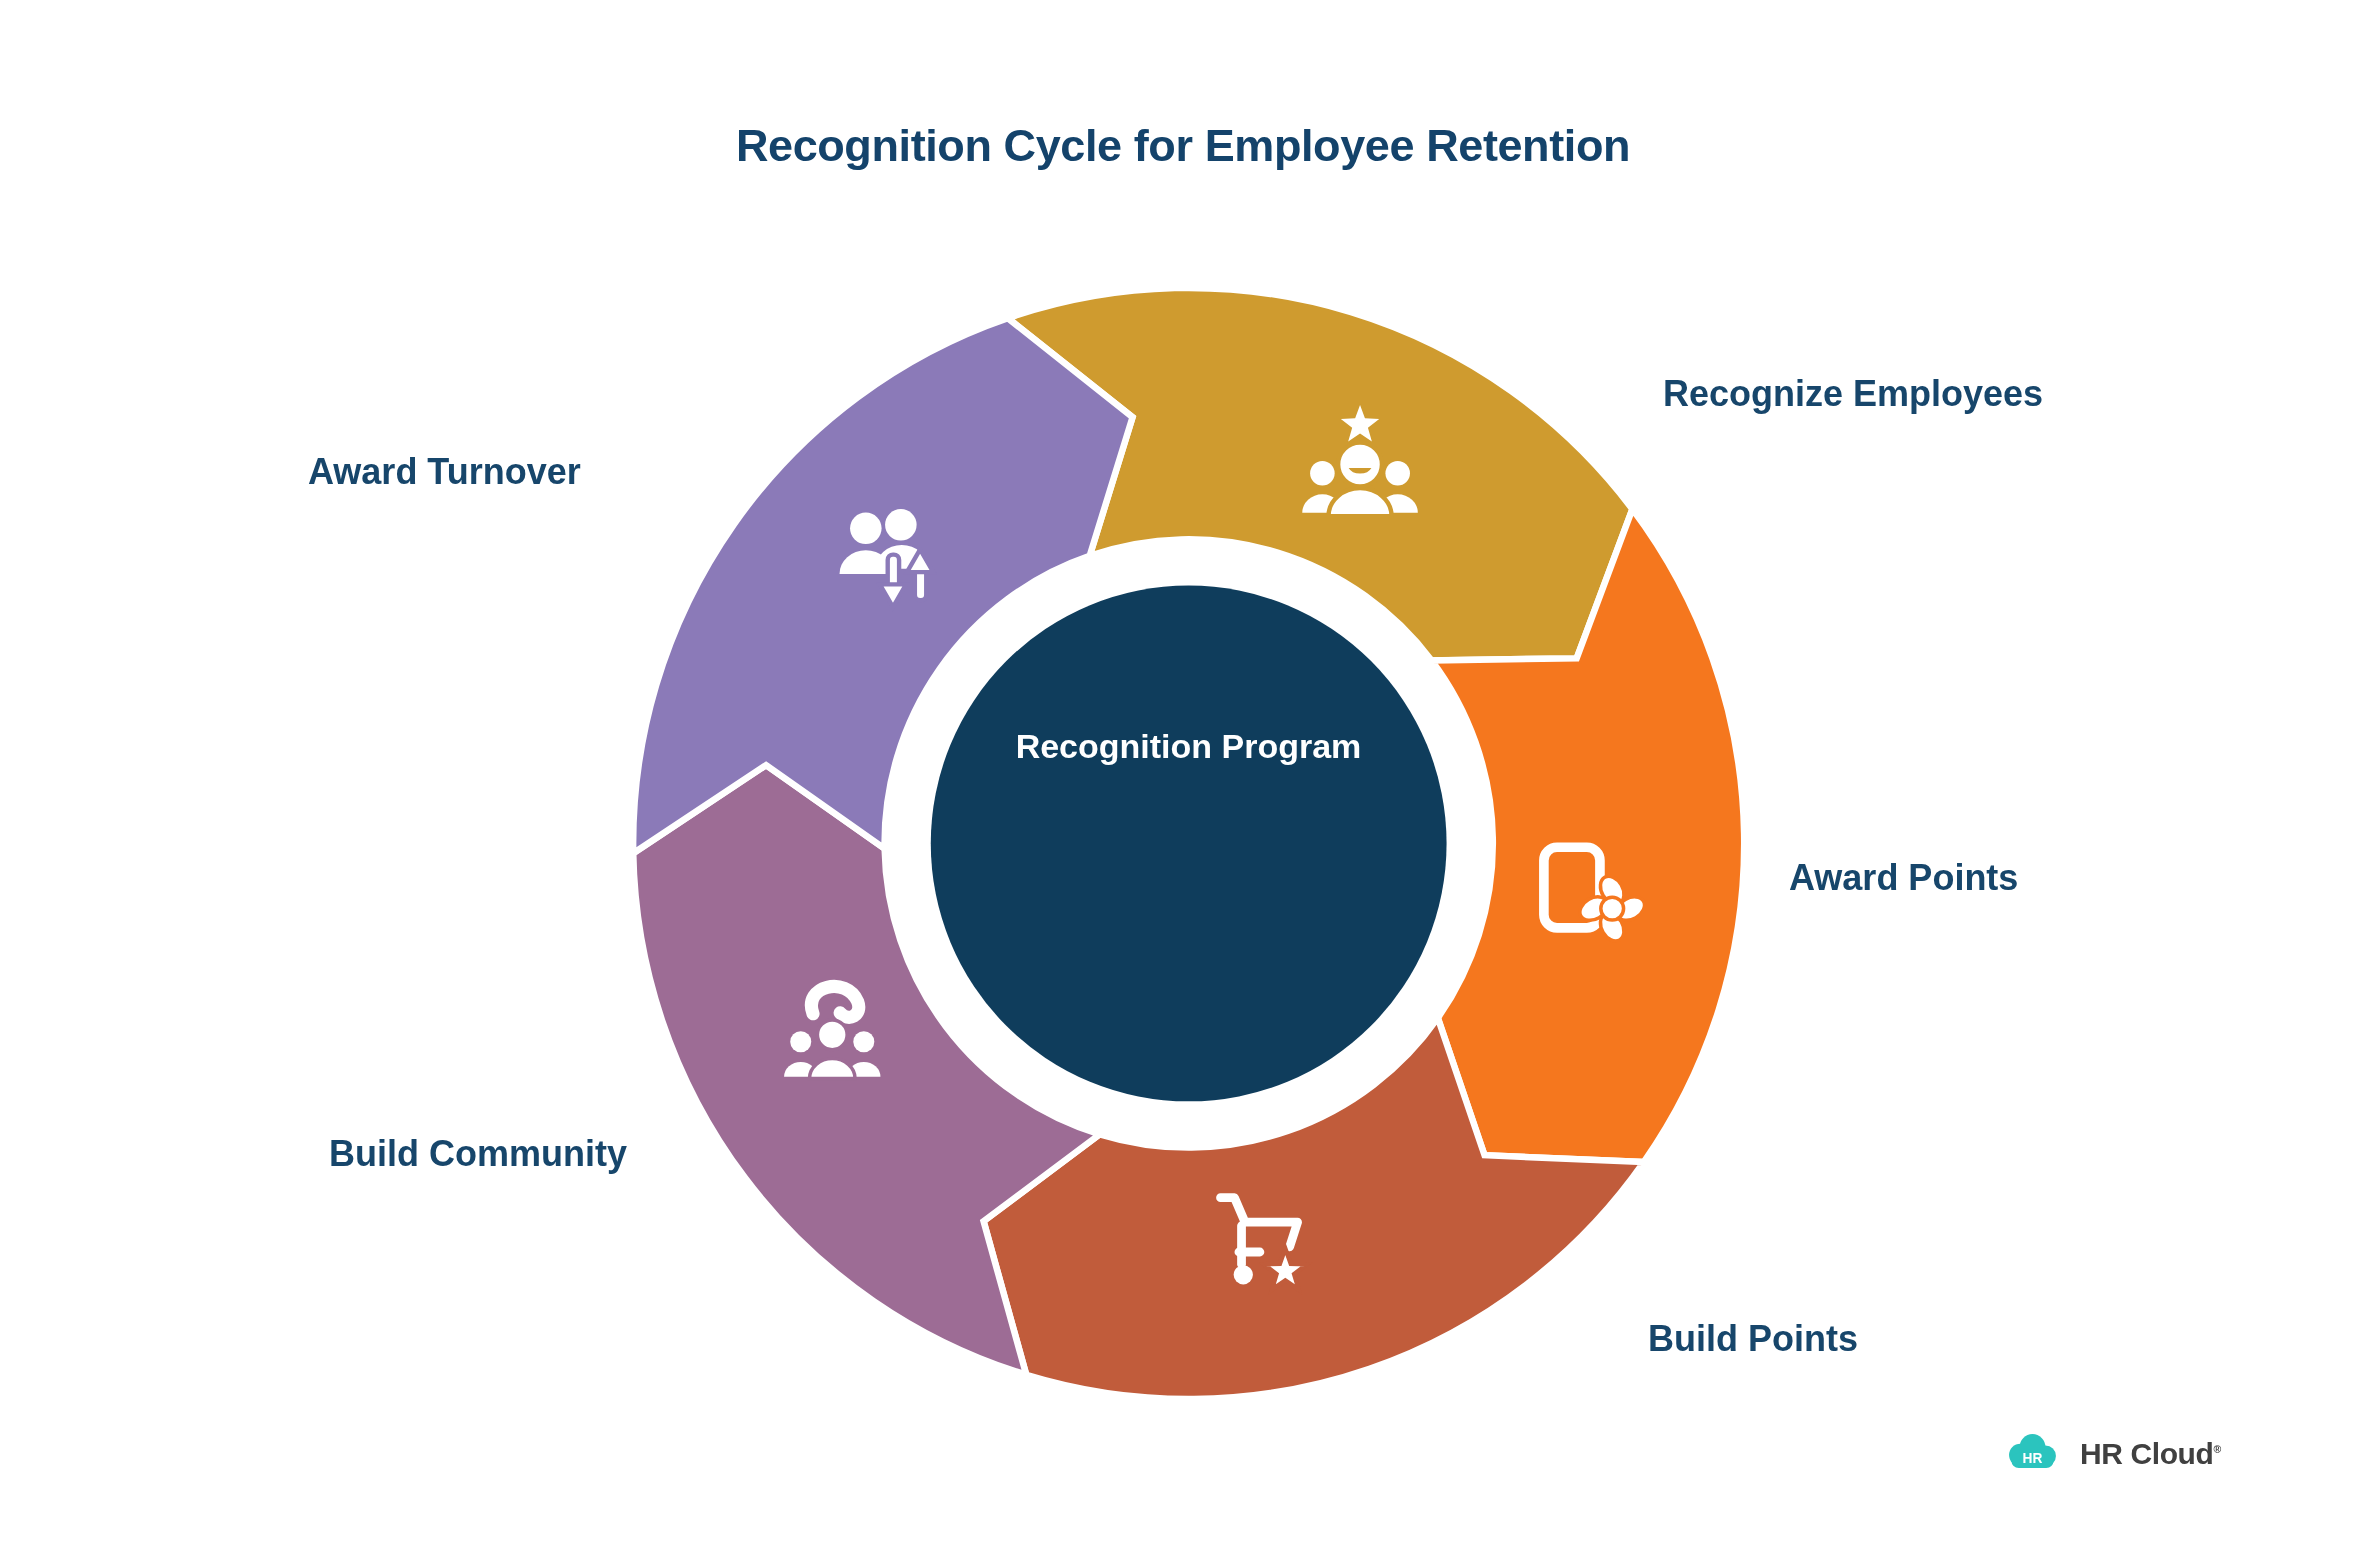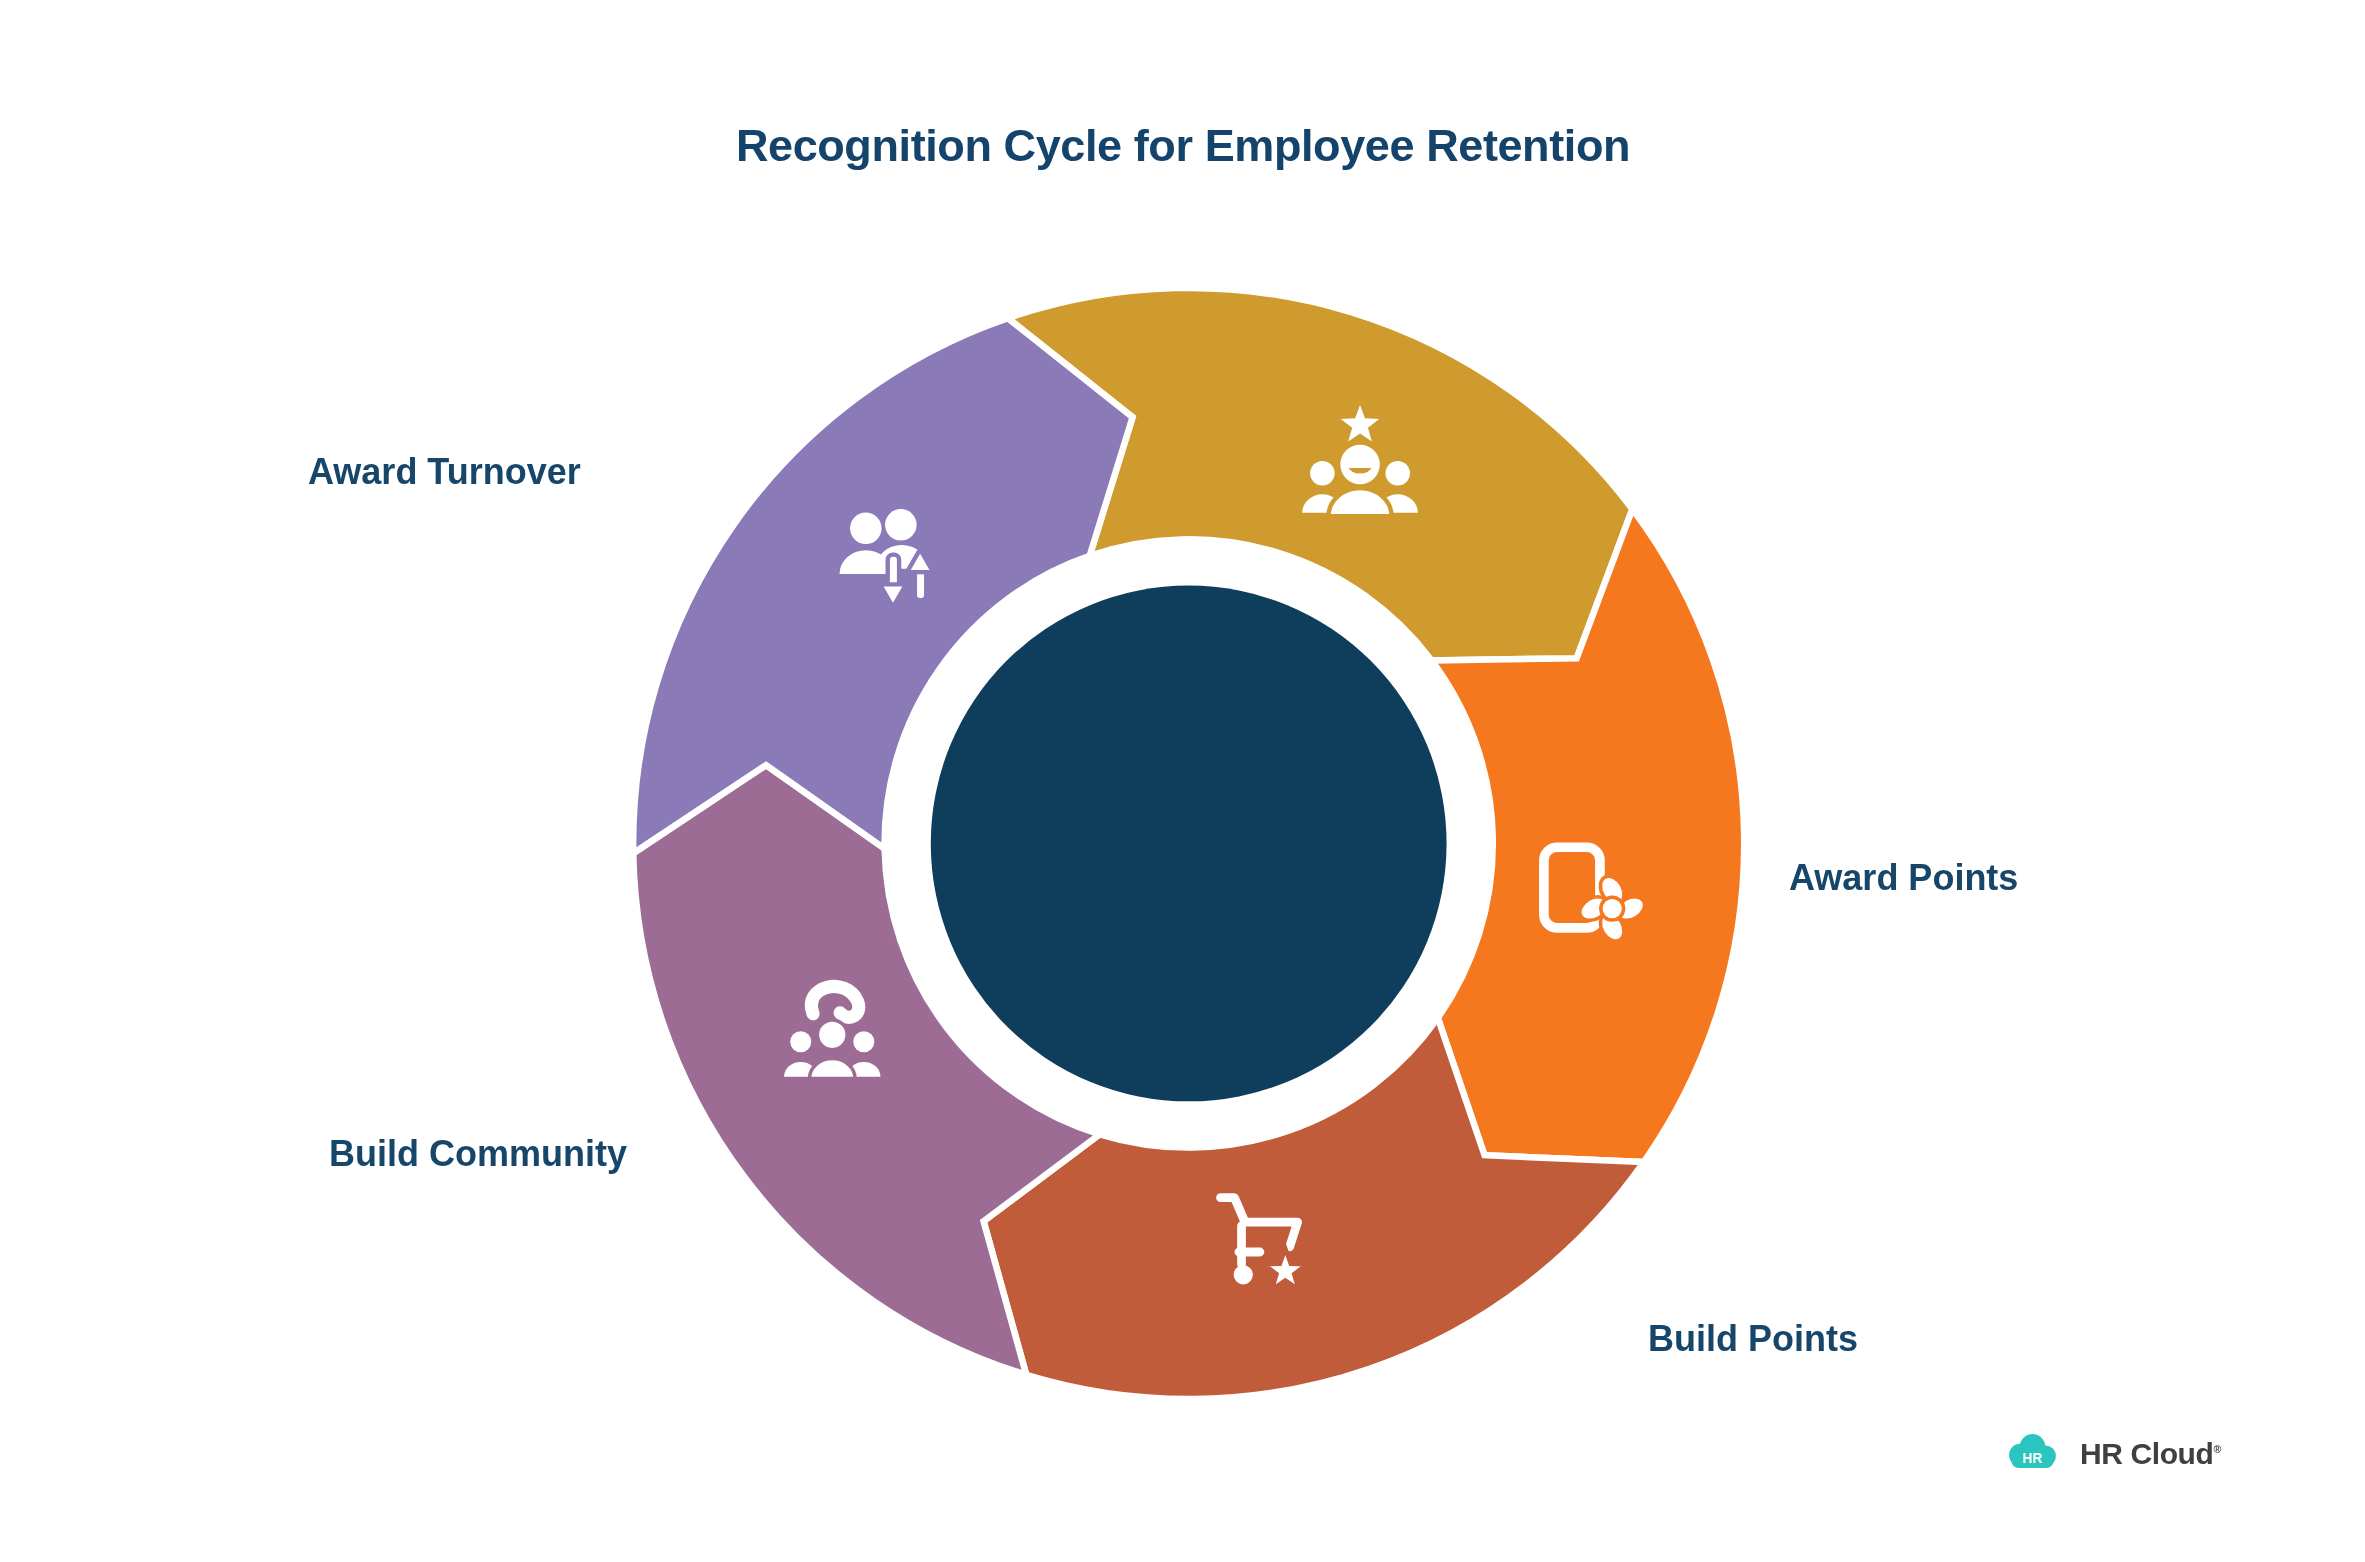--- a/index.html
+++ b/index.html
@@ -112,25 +112,27 @@
       <g fill="#fff" stroke="#8B7AB8" stroke-width="5">
         <rect x="-5" y="-14" width="13" height="38" rx="6"></rect>
         <polygon points="-14,20 16,20 1,46"></polygon>
         <rect x="26" y="-2" width="13" height="40" rx="6"></rect>
         <polygon points="17,6 47,6 32,-20"></polygon>
       </g>
       </g>
       <circle cx="1465" cy="1040" r="318" fill="#0F3D5C"></circle>
     </svg>
 
+  <div class="seg-label label-recognize">Recognize Employees</div>
   <div class="seg-label label-award">Award Points</div>
   <div class="seg-label label-redeem">Build Points</div>
   <div class="seg-label label-build">Build Community</div>
   <div class="seg-label label-reduce">Award Turnover</div>
 
+  <div class="center-label">Recognition Program</div>
 
   <div class="logo">
     <svg width="55" height="41" viewBox="0 0 68 50">
       <g fill="#2BC4BE">
         <circle cx="19" cy="27" r="14"></circle>
         <circle cx="34" cy="17" r="16"></circle>
         <circle cx="50" cy="28" r="13"></circle>
         <rect x="8" y="24" width="52" height="19" rx="9"></rect>
       </g>
       <text x="34" y="37" text-anchor="middle" font-family="Liberation Sans, sans-serif" font-size="17" font-weight="700" fill="#ffffff">HR</text>

